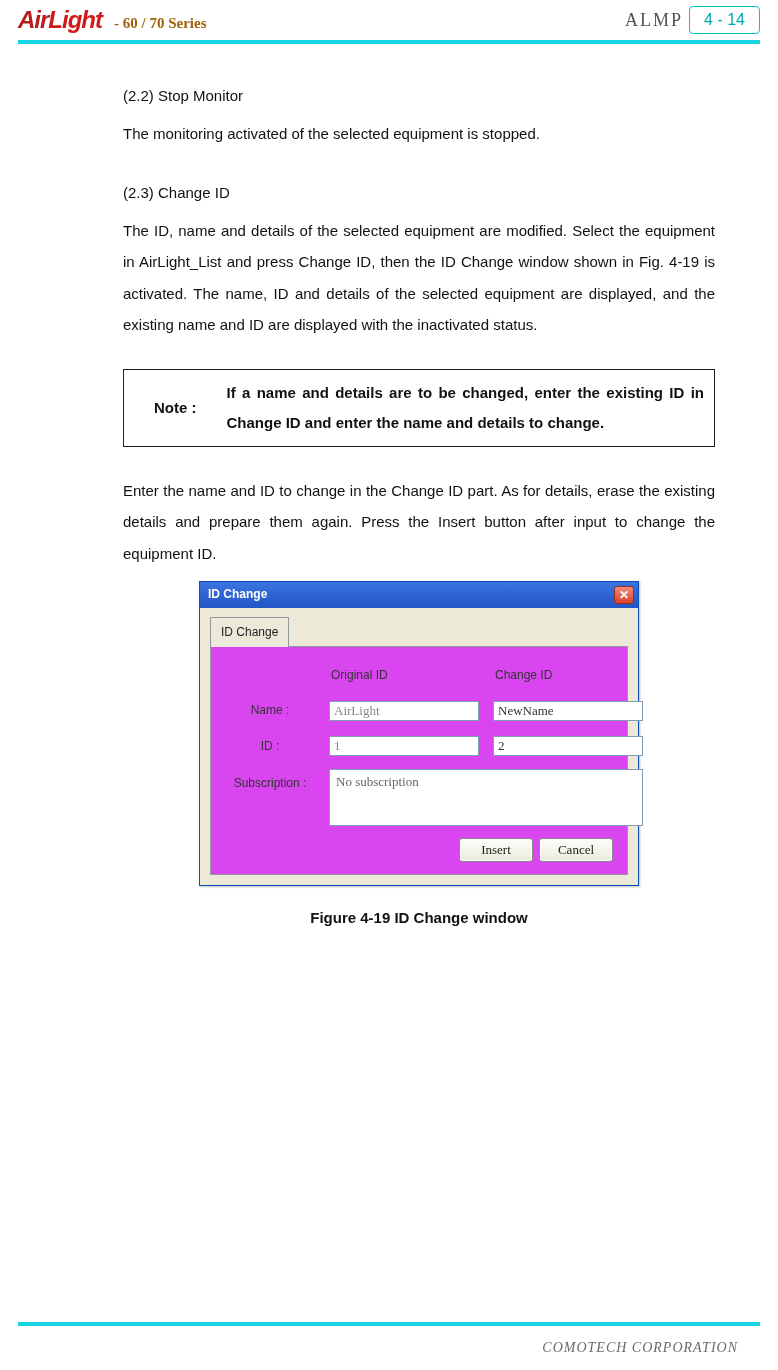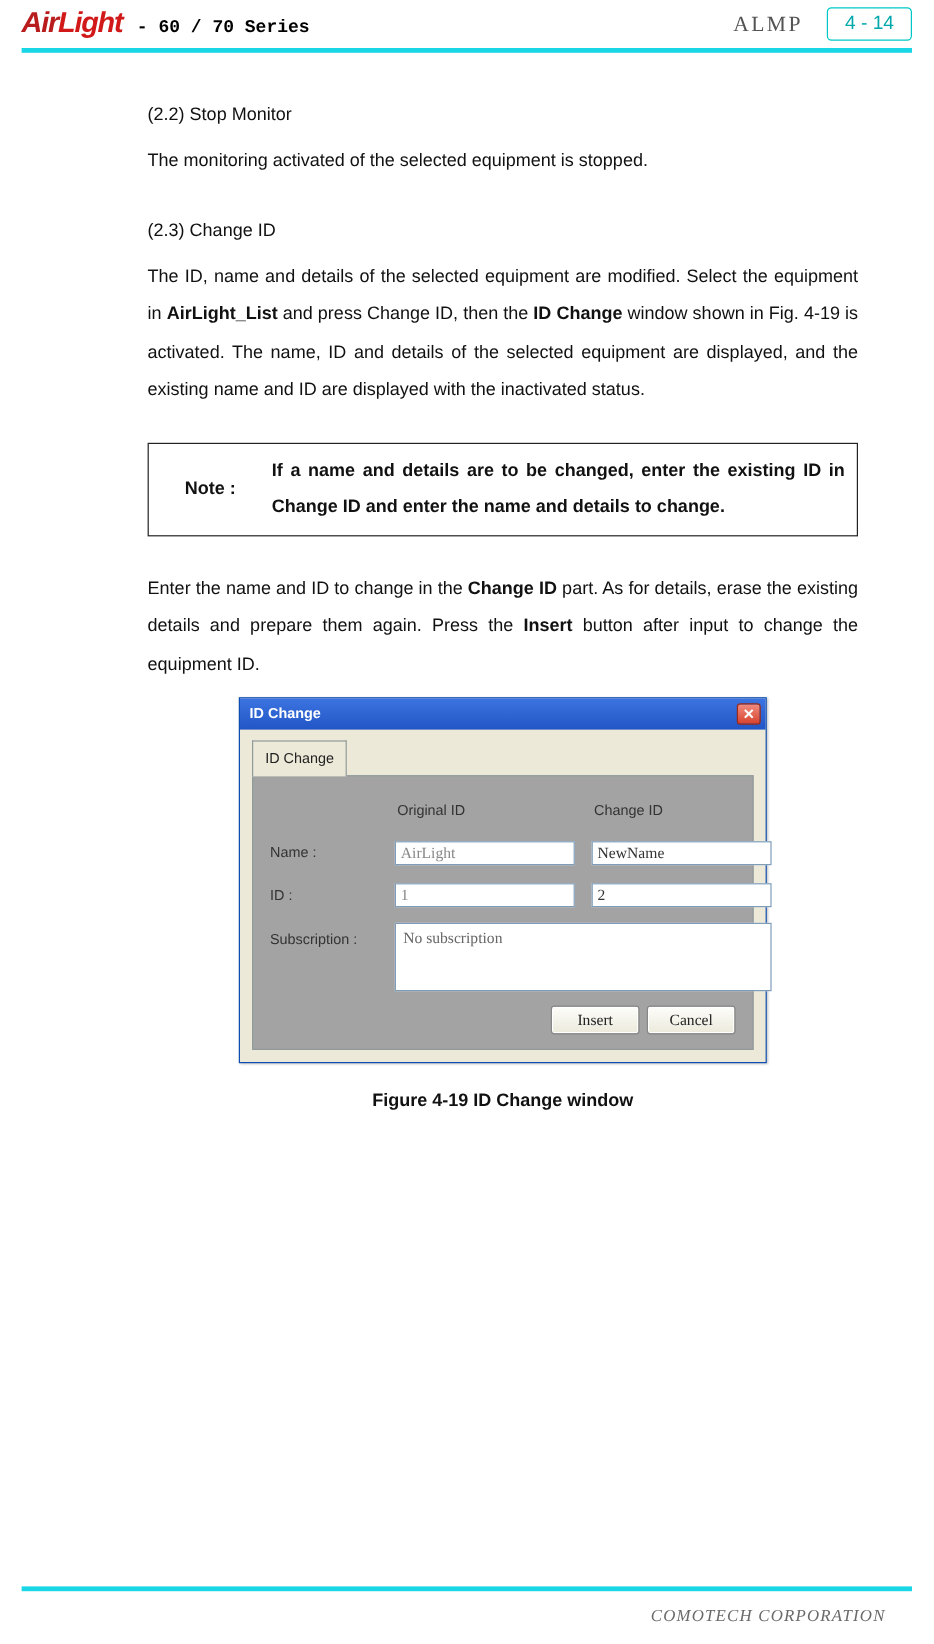--- a/index.html
+++ b/index.html
@@ -29,31 +29,31 @@
   .logo-air {
     font-family: "Arial Black", Arial, sans-serif;
     font-style: italic;
     font-weight: 900;
     font-size: 24px;
     letter-spacing: -1px;
   }
   .logo-air .air { color: #b91c1c; }
   .logo-air .light { color: #d21919; }
   .series {
-    font-family: Liberation Mono, monospace;
+    font-family: Liberation Serif, serif;
     font-size: 15px;
-    color: #000000;
+    color: #a16207;
     font-weight: 600;
     margin-left: 4px;
     text-align: center;
   }
   .right-head {
     display: flex;
     align-items: center;
-    gap: 20px;
+    gap: 6px;
   }
   .almp {
     font-family: "Comic Sans MS", cursive;
     color: #535353;
     font-size: 18px;
     letter-spacing: 2px;
   }
   .page-pill {
     border: 1px solid #00c7c7;
     border-radius: 4px;
@@ -69,21 +69,21 @@
     margin: 4px 0 36px 0;
   }
   .content {
     padding: 0 45px 0 105px;
     font-size: 15px;
     line-height: 2.1;
     color: #111;
   }
   .section-title { margin: 10px 0 6px 0; }
   .para { text-align: justify; margin-bottom: 28px; }
-  .bold { font-weight: 700; margin-top: 48px; }
+  .bold { font-weight: 400; margin-top: 48px; }
   .note-box {
     border: 1px solid #222;
     display: flex;
     align-items: center;
     padding: 8px 10px 8px 10px;
     margin: 10px 0 28px 0;
   }
   .note-label {
     font-weight: 700;
     white-space: nowrap;
@@ -138,30 +138,30 @@
     border: 1px solid #919b9c;
     border-bottom: none;
     padding: 2px 10px;
     position: relative;
     top: 1px;
     font-size: 12px;
   }
   .tab-panel {
     border: 1px solid #919b9c;
     padding: 16px 14px 12px 14px;
-    background: #a3a3a3;
+    background: #d946ef;
   }
   .form-grid {
     display: grid;
     grid-template-columns: 90px 150px 150px;
     column-gap: 14px;
     row-gap: 10px;
     align-items: center;
   }
-  .col-label { grid-column: 1; text-align: left; color: #333; }
+  .col-label { grid-column: 1; text-align: center; color: #333; }
   .col-head { font-size: 12px; color: #333; padding-left: 2px; }
   .txt {
     border: 1px solid #7f9db9;
     background: #fff;
     height: 20px;
     padding: 2px 4px;
     font-family: "Times New Roman", serif;
     font-size: 13px;
     color: #333;
   }

